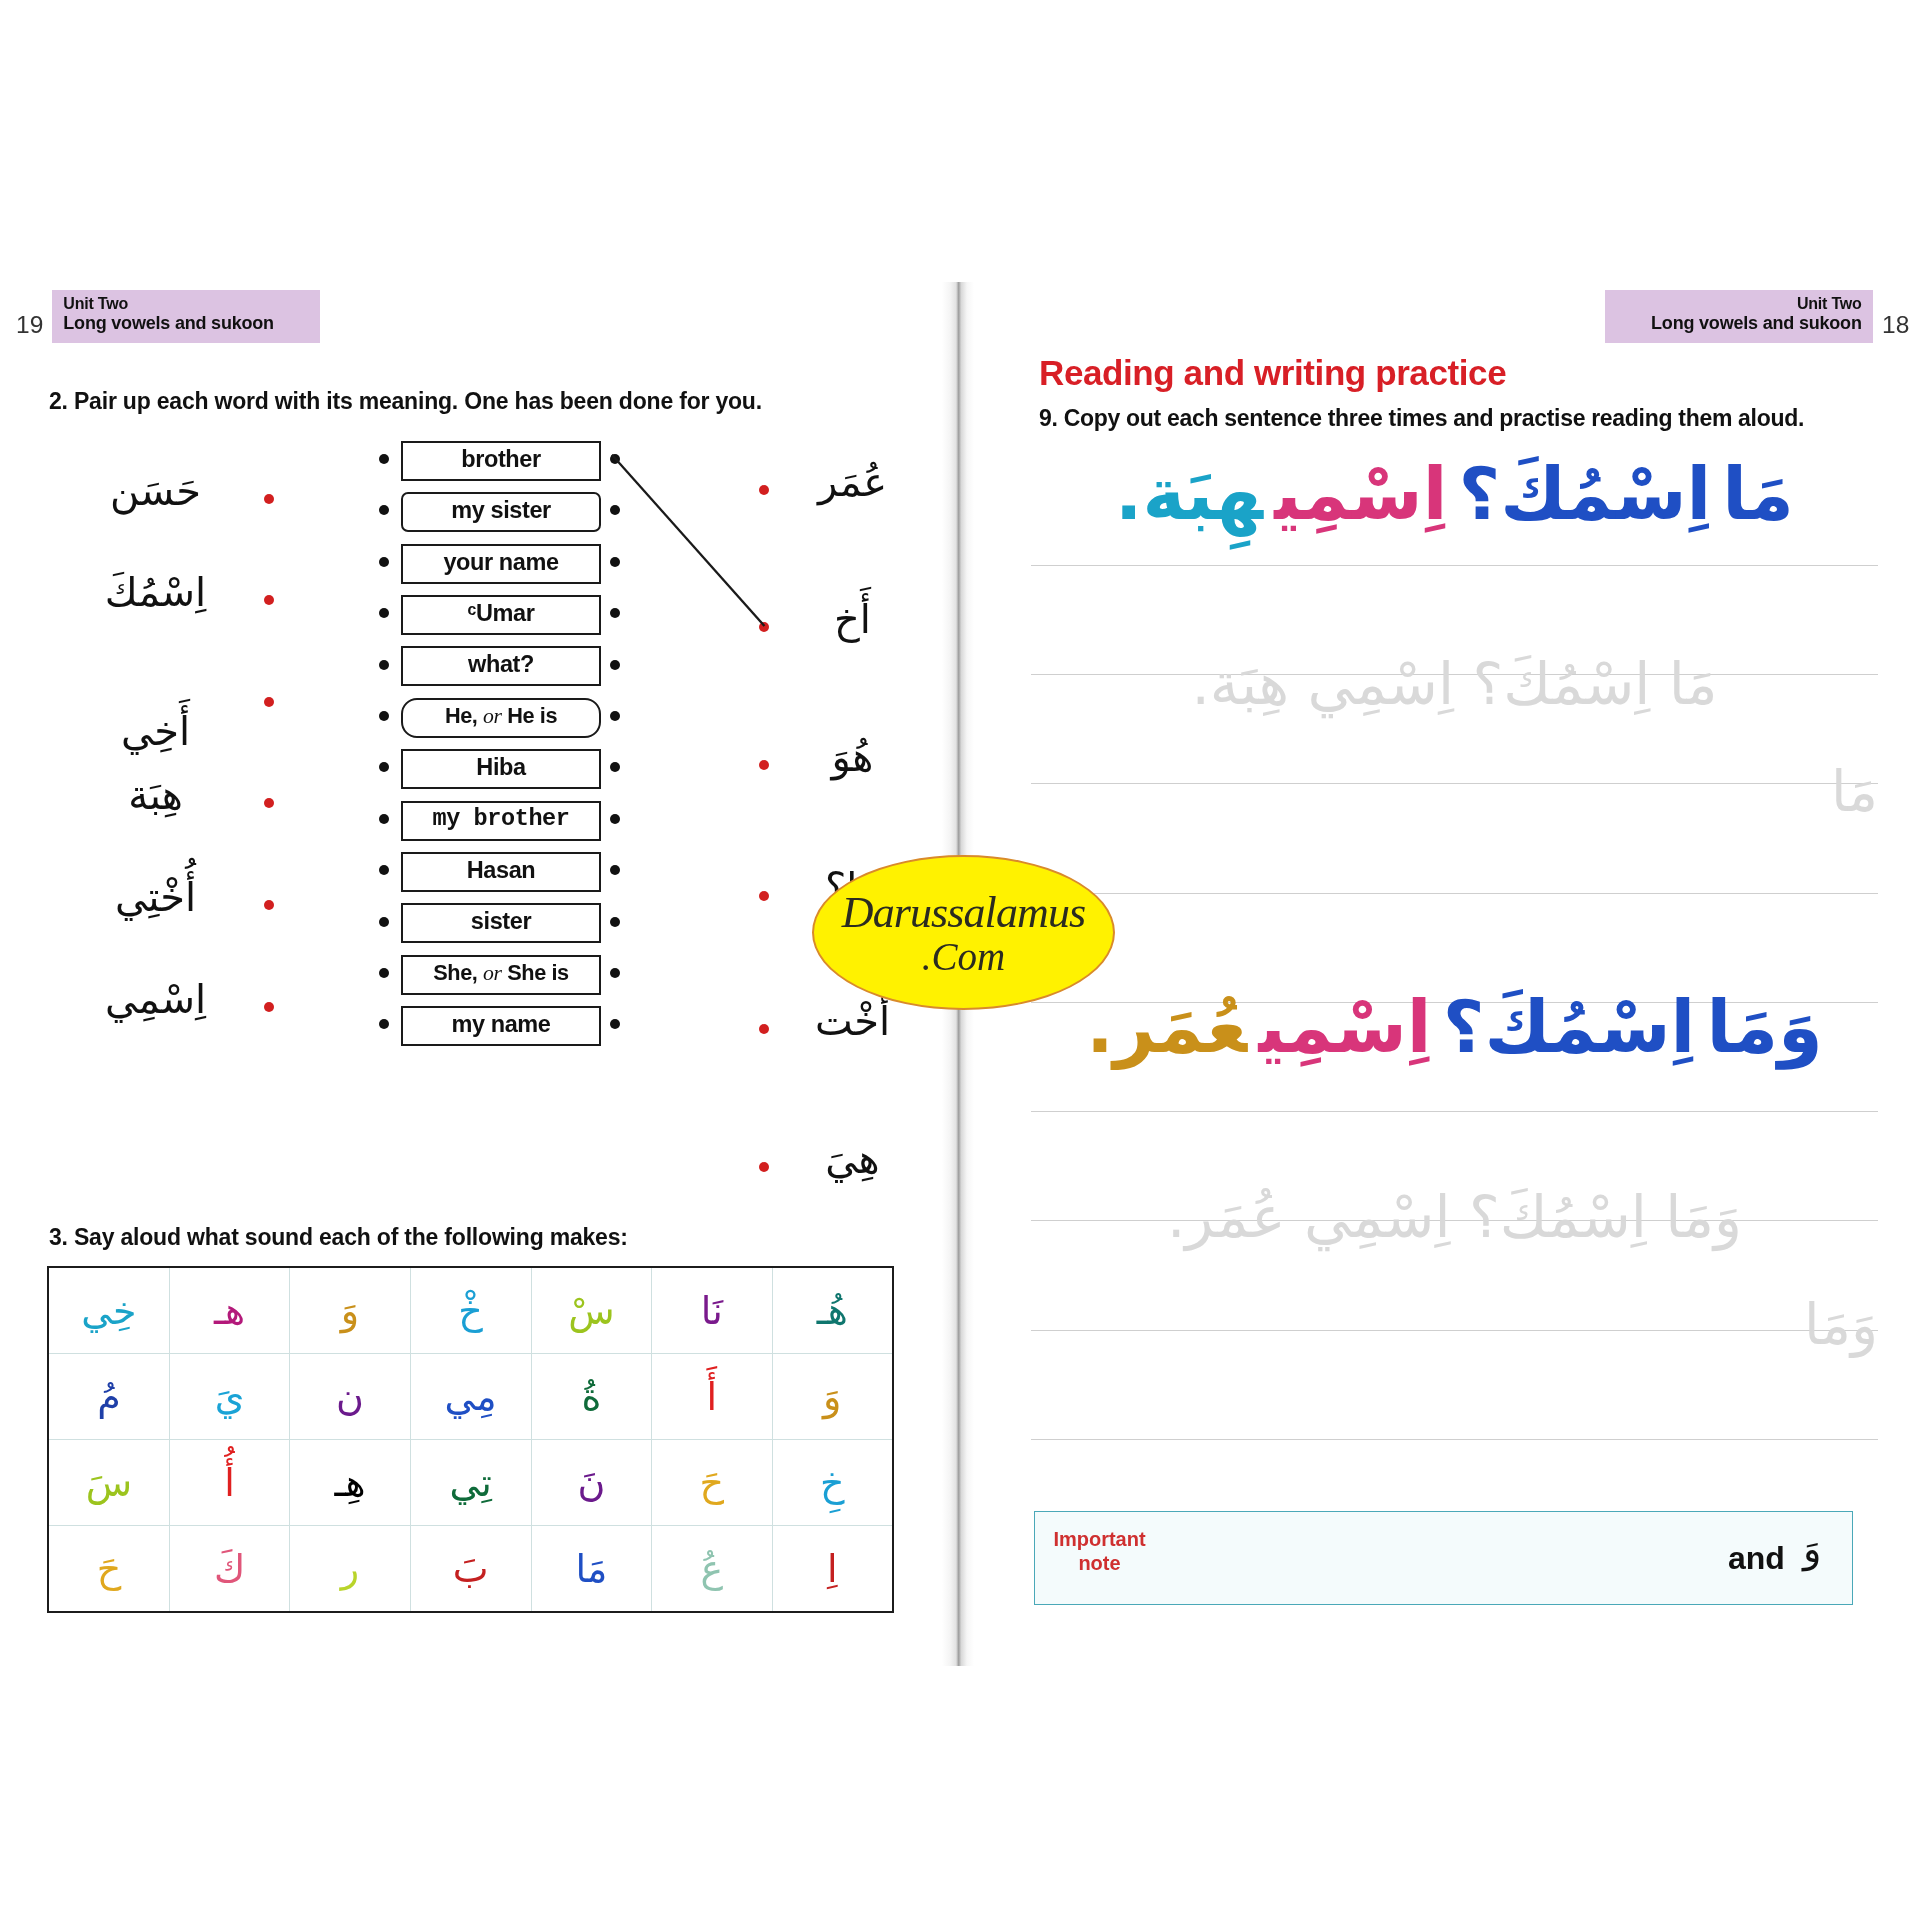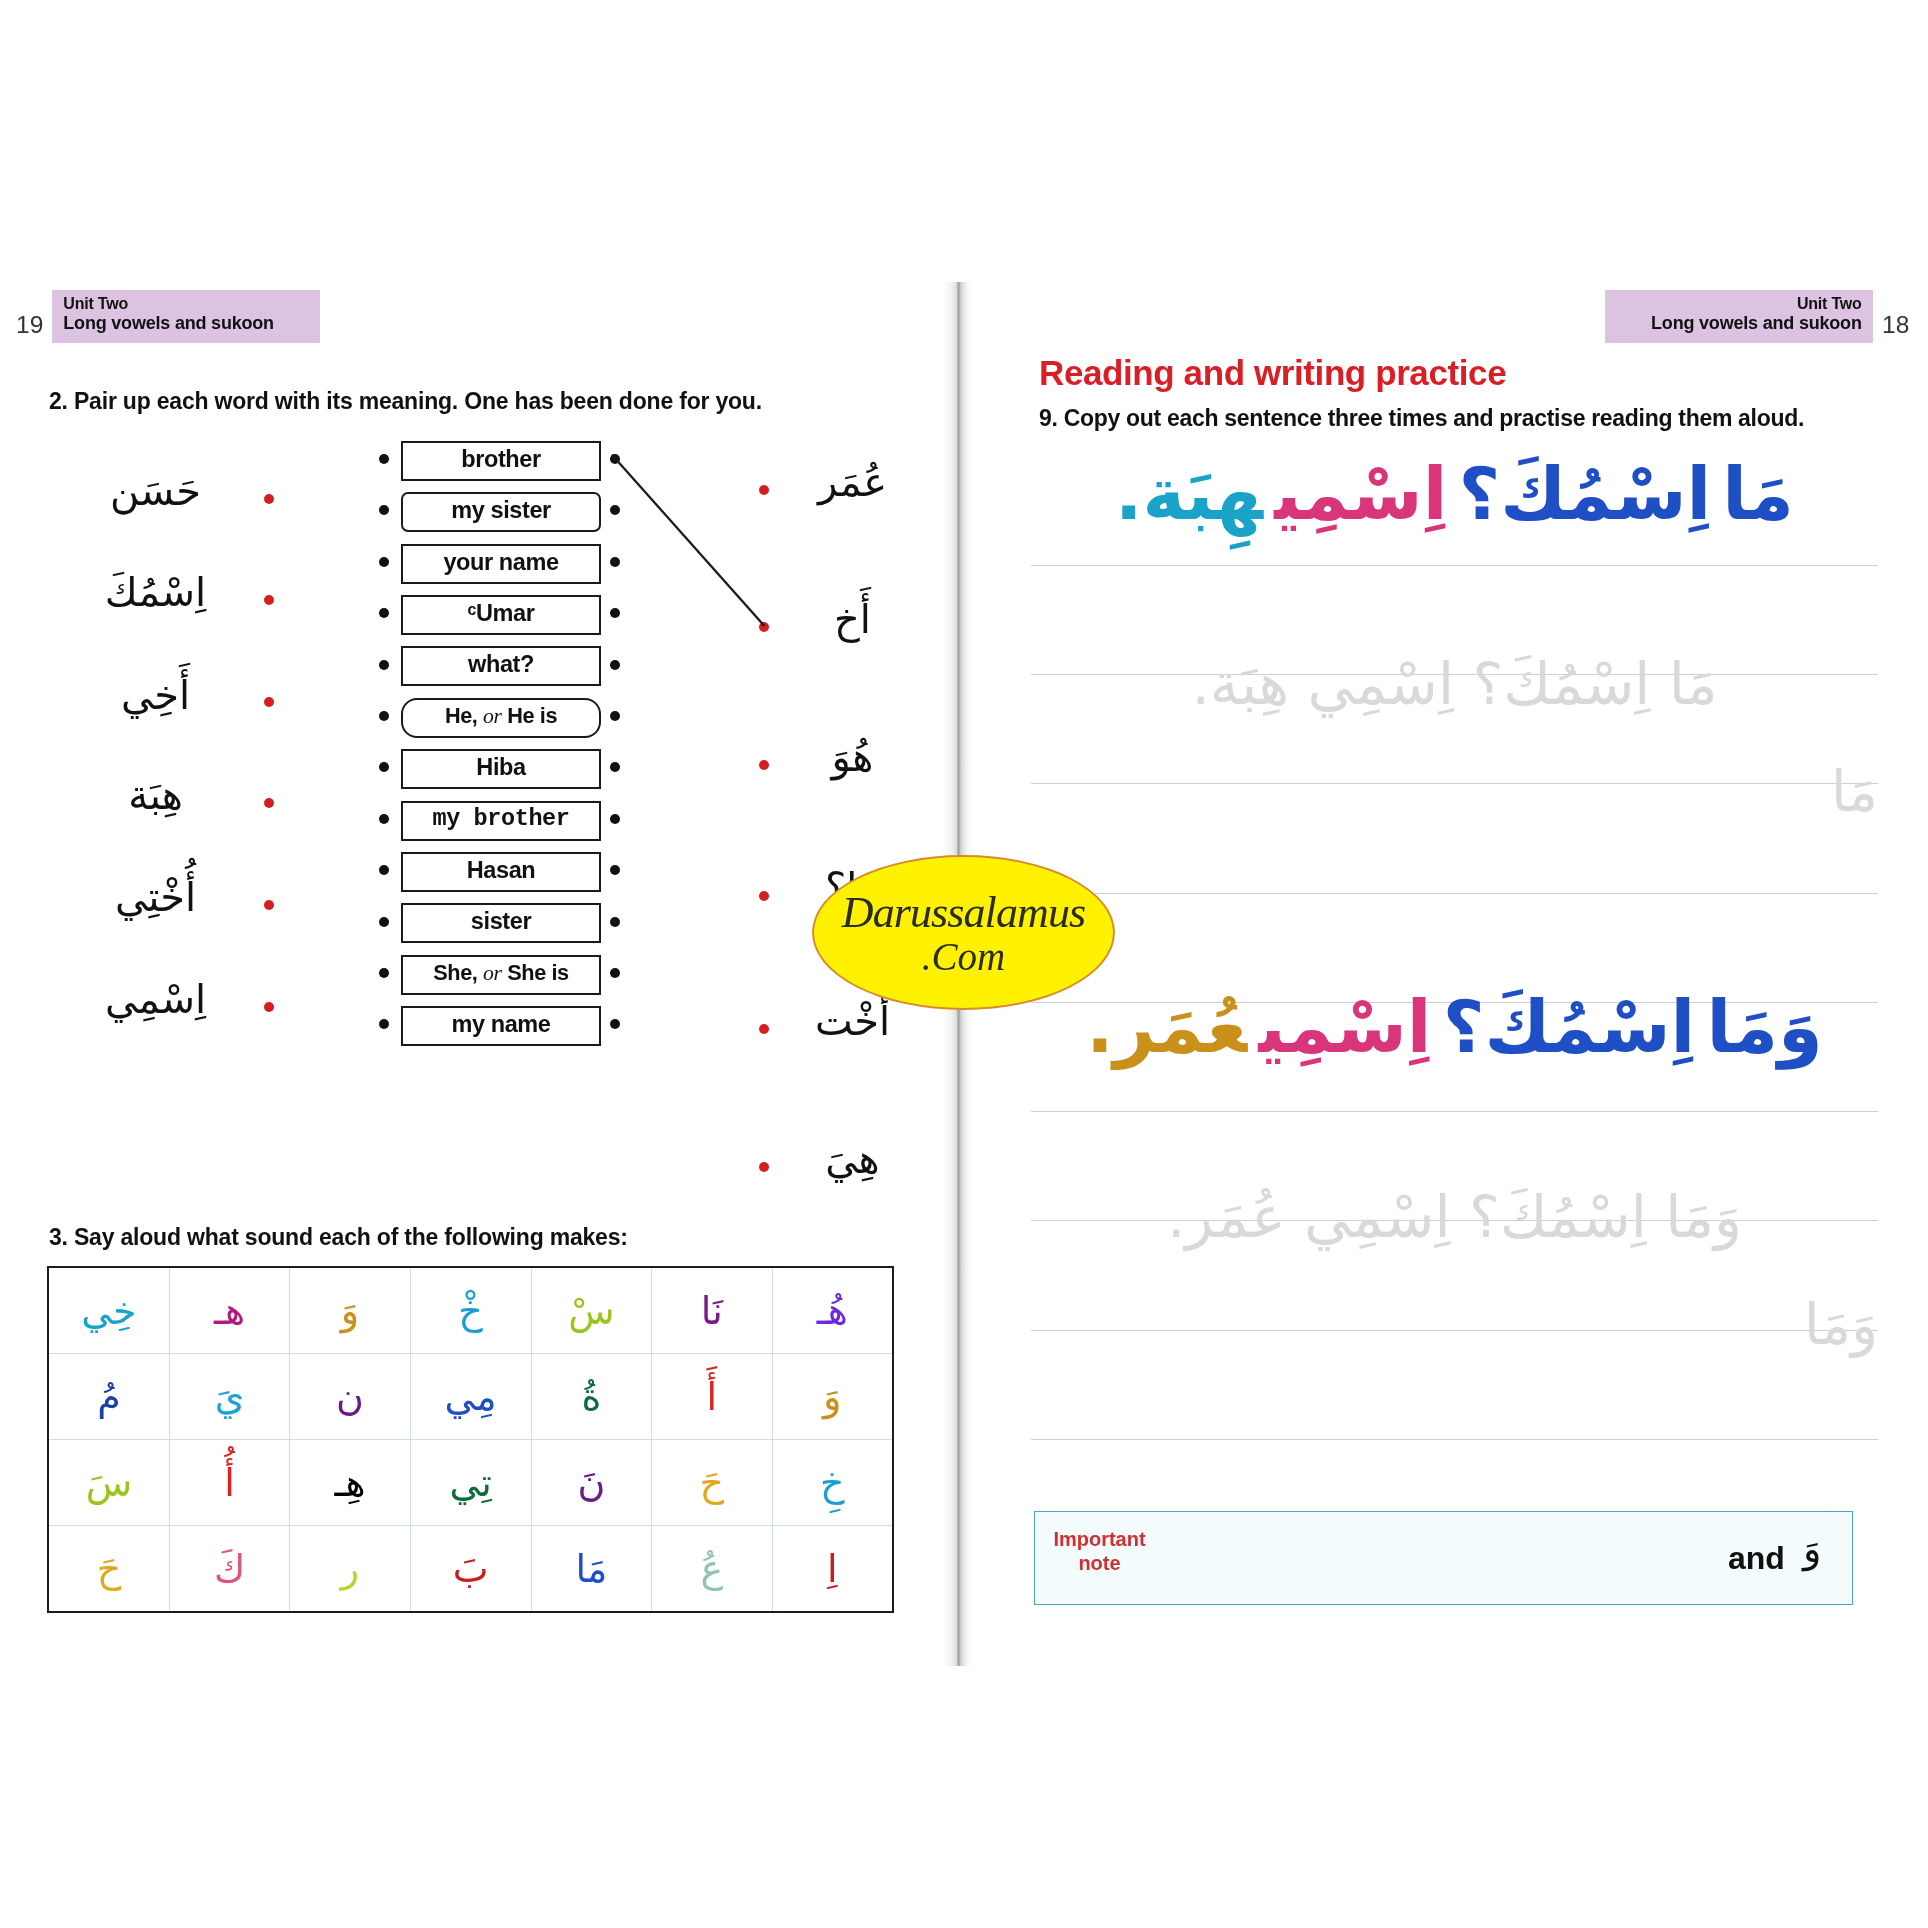--- a/index.html
+++ b/index.html
@@ -209,21 +209,21 @@
       <div class="mbox" style="left: 401px; top: 955px; width: 196px; font-size: 21.7px;"><b>She,</b> <i>or</i> <b>She is</b></div>
       <div class="blackdot" style="left: 379px; top: 968px;"></div>
       <div class="blackdot" style="left: 610px; top: 968px;"></div>
       <div class="mbox" style="left: 401px; top: 1006px; width: 196px;">my name</div>
       <div class="blackdot" style="left: 379px; top: 1019px;"></div>
       <div class="blackdot" style="left: 610px; top: 1019px;"></div>
       <div class="ar-word" style="left: 66px; top: 468px; width: 179px;">حَسَن</div>
       <div class="reddot" style="left: 264px; top: 494px;"></div>
       <div class="ar-word" style="left: 66px; top: 569px; width: 179px;">اِسْمُكَ</div>
       <div class="reddot" style="left: 264px; top: 595px;"></div>
-      <div class="ar-word" style="left: 66px; top: 672px; width: 179px;">أَخِي</div>
+      <div class="ar-word" style="left: 66px; top: 708px; width: 179px;">أَخِي</div>
       <div class="reddot" style="left: 264px; top: 697px;"></div>
       <div class="ar-word" style="left: 66px; top: 772px; width: 179px;">هِبَة</div>
       <div class="reddot" style="left: 264px; top: 798px;"></div>
       <div class="ar-word" style="left: 66px; top: 874px; width: 179px;">أُخْتِي</div>
       <div class="reddot" style="left: 264px; top: 900px;"></div>
       <div class="ar-word" style="left: 66px; top: 976px; width: 179px;">اِسْمِي</div>
       <div class="reddot" style="left: 264px; top: 1002px;"></div>
       <div class="ar-word" style="left: 782px; top: 459px; width: 141px;">عُمَر</div>
       <div class="reddot" style="left: 759px; top: 485px;"></div>
       <div class="ar-word" style="left: 782px; top: 596px; width: 141px;">أَخ</div>
@@ -245,21 +245,21 @@
   <div id="ex3-instr">3. Say aloud what sound each of the following makes:</div>
   <table id="ex3-table">
     <tbody id="ex3-body">
         <tr>
           <td style="color: rgb(26, 163, 200);">خِي</td>
           <td style="color: rgb(179, 25, 122);">هـ</td>
           <td style="color: rgb(201, 144, 26);">وَ</td>
           <td style="color: rgb(26, 159, 212);">خْ</td>
           <td style="color: rgb(156, 196, 30);">سْ</td>
           <td style="color: rgb(122, 26, 140);">نَا</td>
-          <td style="color: #6d28d9;">هُـ</td>
+          <td style="color: #0f766e;">هُـ</td>
         </tr>
         <tr>
           <td style="color: rgb(31, 63, 168);">مُ</td>
           <td style="color: rgb(26, 163, 214);">يَ</td>
           <td style="color: rgb(107, 26, 140);">ن</td>
           <td style="color: rgb(31, 79, 196);">مِي</td>
           <td style="color: rgb(15, 107, 58);">ةُ</td>
           <td style="color: rgb(224, 32, 32);">أَ</td>
           <td style="color: rgb(201, 144, 26);">وَ</td>
         </tr>

